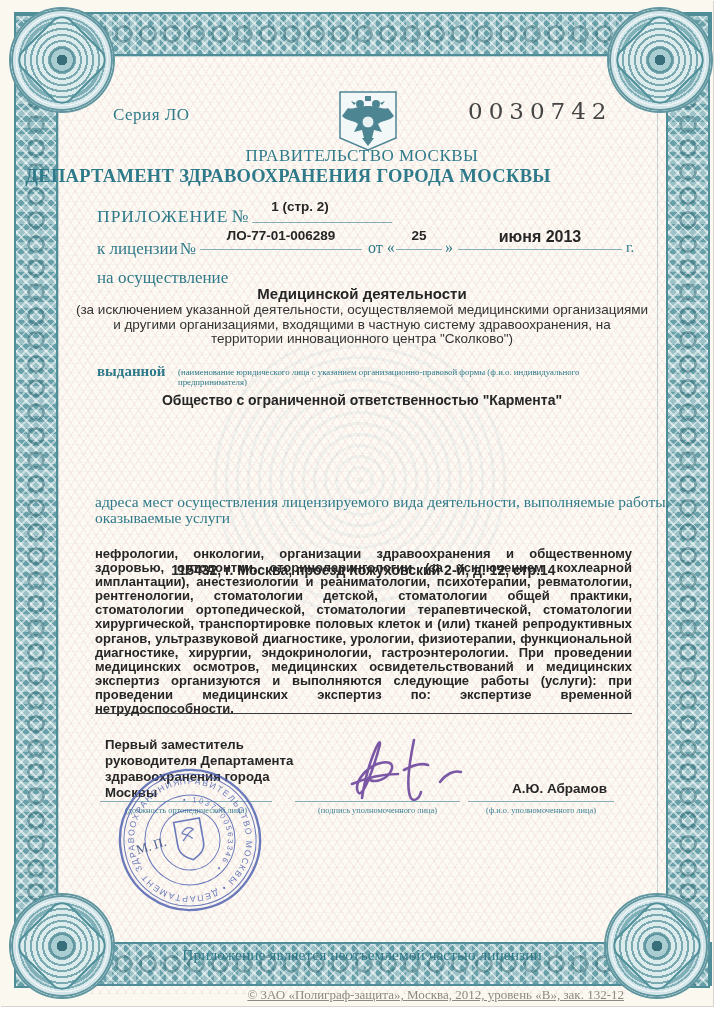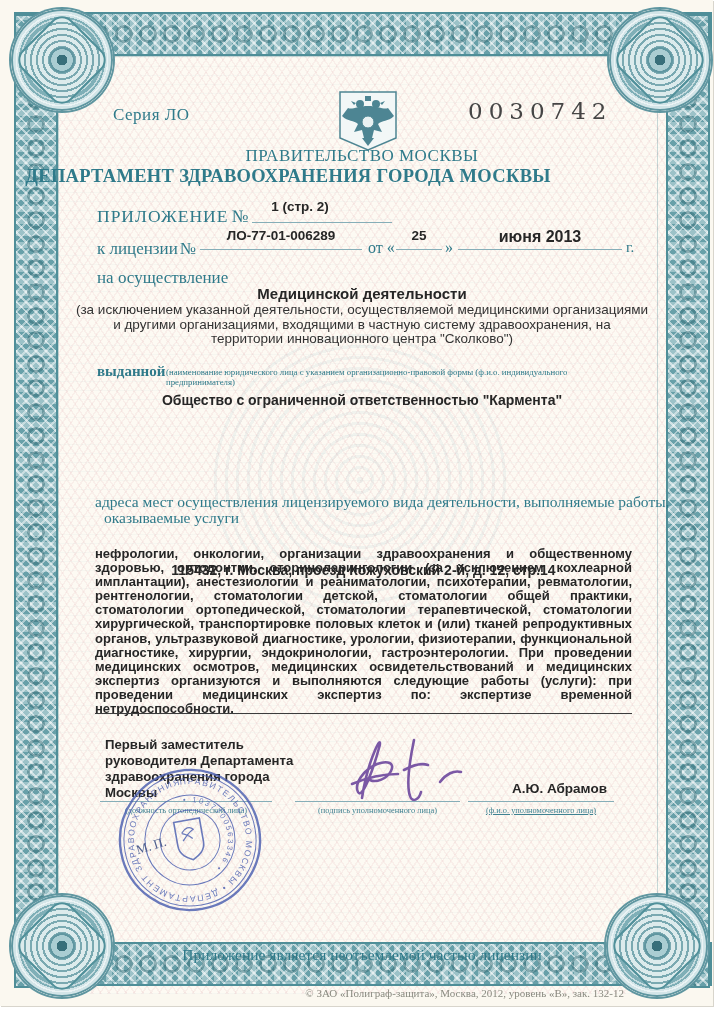--- a/index.html
+++ b/index.html
@@ -110,25 +110,25 @@
 <div class="abs teal serif" style="left:626px;top:239px;font-size:15px;">г.</div>
 
 <div class="abs teal serif" style="left:97px;top:268px;font-size:17px;">на осуществление</div>
 
 <div class="abs val center" style="left:0;width:724px;top:285px;font-size:15px;">Медицинской деятельности</div>
 <div class="abs center" style="left:0;width:724px;top:302px;font-size:13.5px;color:#333;font-family:'Liberation Sans',sans-serif;">(за исключением указанной деятельности, осуществляемой медицинскими организациями</div>
 <div class="abs center" style="left:0;width:724px;top:316.5px;font-size:13.5px;color:#333;font-family:'Liberation Sans',sans-serif;">и другими организациями, входящими в частную систему здравоохранения, на</div>
 <div class="abs center" style="left:0;width:724px;top:331px;font-size:13.5px;color:#333;font-family:'Liberation Sans',sans-serif;">территории инновационного центра "Сколково")</div>
 
 <div class="abs teal serif" style="left:97px;top:363px;font-size:15px;font-weight:bold;">выданной</div>
-<div class="abs teal serif" style="left:166px;top:367px;width:462px;font-size:8.8px;">(наименование юридического лица с указанием организационно-правовой формы (ф.и.о. индивидуального предпринимателя)</div>
+<div class="abs teal serif" style="left:178px;top:367px;width:462px;font-size:8.8px;">(наименование юридического лица с указанием организационно-правовой формы (ф.и.о. индивидуального предпринимателя)</div>
 <div class="abs val center" style="left:0;width:724px;top:392px;font-size:14px;">Общество с ограниченной ответственностью "Кармента"</div>
 
 <div class="abs teal serif" style="left:95px;top:493px;font-size:15.5px;">адреса мест осуществления лицензируемого вида деятельности, выполняемые работы,</div>
-<div class="abs teal serif" style="left:95px;top:509px;font-size:15.5px;margin-left:9px;">оказываемые услуги</div>
+<div class="abs teal serif" style="left:95px;top:509px;font-size:15.5px;">оказываемые услуги</div>
 <div class="abs val center" style="left:95px;width:537px;top:516px;font-size:14px;margin-top:46px;">115432, г. Москва, проезд Кожуховский 2-й, д. 12, стр.14</div>
 
 <div class="abs para" style="left:95px;top:547px;width:537px;">нефрологии, онкологии, организации здравоохранения и общественному здоровью, ортодонтии, оториноларингологии (за исключением кохлеарной имплантации), анестезиологии и реаниматологии, психотерапии, ревматологии, рентгенологии, стоматологии детской, стоматологии общей практики, стоматологии ортопедической, стоматологии терапевтической, стоматологии хирургической, транспортировке половых клеток и (или) тканей репродуктивных органов, ультразвуковой диагностике, урологии, физиотерапии, функциональной диагностике, хирургии, эндокринологии, гастроэнтерологии. При проведении медицинских осмотров, медицинских освидетельствований и медицинских экспертиз организуются и выполняются следующие работы (услуги): при проведении медицинских экспертиз по: экспертизе временной нетрудоспособности.</div>
 <div class="abs" style="left:95px;top:713px;width:537px;border-bottom:1.5px solid #3c3c3c;"></div>
 
 <div class="abs val" style="left:105px;top:737px;font-size:13.2px;line-height:16px;">
   <div>Первый заместитель</div>
   <div>руководителя Департамента</div>
   <div>здравоохранения города</div>
   <div>Москвы</div>
@@ -144,21 +144,21 @@
   </g>
 </svg>
 
 <div class="abs val" style="left:512px;top:781px;font-size:13.5px;">А.Ю. Абрамов</div>
 
 <div class="abs rule" style="left:100px;width:172px;top:801px;"></div>
 <div class="abs rule" style="left:295px;width:165px;top:801px;"></div>
 <div class="abs rule" style="left:468px;width:146px;top:801px;"></div>
 <div class="abs cap" style="left:100px;width:172px;top:806px;">(должность ортопедической лица)</div>
 <div class="abs cap" style="left:295px;width:165px;top:806px;">(подпись уполномоченного лица)</div>
-<div class="abs cap" style="left:468px;width:146px;top:806px;text-decoration:underline;">(ф.и.о. уполномоченного лица)</div>
+<div class="abs cap" style="left:468px;width:146px;top:806px;">(ф.и.о. уполномоченного лица)</div>
 
 <div class="abs stamp-wrap" style="left:115px;top:765px;width:150px;height:150px;">
   <svg width="150" height="150" viewBox="-75 -75 150 150">
     <defs>
       <path id="ringOuter" d="M 0,-56 A 56,56 0 1 1 -0.02,-56"></path>
       <path id="ringInner" d="M 0,-38 A 38,38 0 1 1 -0.02,-38"></path>
     </defs>
     <g stroke="#4b5fb0" fill="none">
       <circle r="70" stroke-width="2.4"></circle>
       <circle r="66" stroke-width="1"></circle>
@@ -173,13 +173,13 @@
     </text>
     <g stroke="#4b5fb0" fill="none" stroke-width="1.6">
       <path d="M-13,-20 h26 v24 c0,9 -7,13 -13,16 c-6,-3 -13,-7 -13,-16 z"></path>
       <path d="M-7,-8 c4,-5 9,-6 12,-2 c-5,2 -8,6 -12,10 m0,-8 c3,2 7,3 10,7" stroke-width="1.2"></path>
     </g>
   </svg>
 </div>
 <div class="abs serif" style="left:136px;top:838px;font-size:13px;color:#4f5f8f;transform:rotate(-17deg);">М. П.</div>
 
 <div class="abs teal serif center" style="left:0;width:724px;top:903px;font-size:15.5px;margin-top:43px;">Приложение является неотъемлемой частью лицензии</div>
-<div class="abs" style="right:100px;top:987px;font-size:11px;color:#8a8a80;font-family:'Liberation Serif',serif;">© ЗАО «Полиграф-защита», Москва, 2012,  уровень «В», зак. 132-12</div>
+<div class="abs" style="right:100px;top:987px;font-size:13px;color:#8a8a80;font-family:'Liberation Serif',serif;text-decoration:underline;">© ЗАО «Полиграф-защита», Москва, 2012,  уровень «В», зак. 132-12</div>
 
 </body></html>

